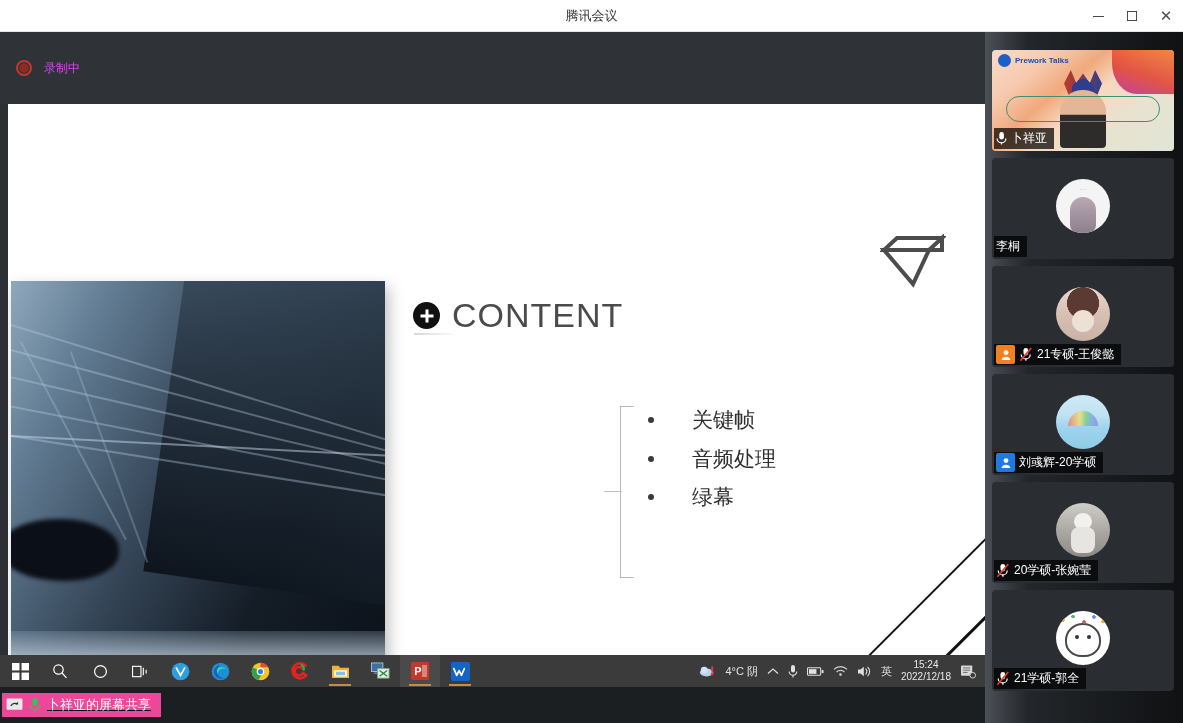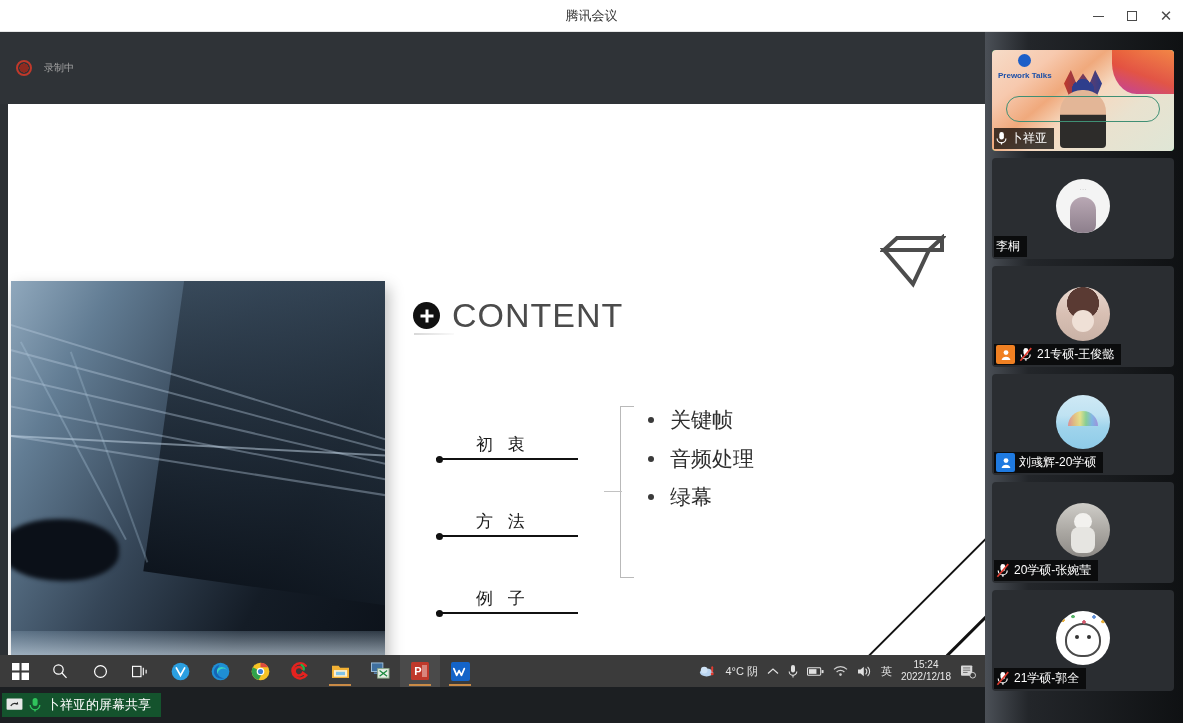--- a/index.html
+++ b/index.html
@@ -43,21 +43,21 @@
   }
   .rec-bar {
     position: absolute; left: 0; top: 0; width: 985px; height: 72px;
     background: #2f3337; display: flex; align-items: center; padding-left: 16px;
   }
   .rec-dot {
     width: 16px; height: 16px; border-radius: 50%;
     border: 2px solid #c0392b; background: radial-gradient(circle, #8e2a20 55%, transparent 56%);
     margin-right: 12px;
   }
-  .rec-text { color: #a3a3a3; font-size: 10px; }
+  .rec-text { color: #d946ef; font-size: 12px; }
 
   
   .desktop {
     position: absolute; left: 8px; top: 72px; width: 985px; height: 551px;
     background: #ffffff; overflow: hidden;
   }
   .slide { position: absolute; inset: 0; background: #fff; }
 
   .gem-logo { position: absolute; left: 872px; top: 130px; width: 66px; height: 55px; }
 
@@ -123,21 +123,21 @@
   .bracket {
     position: absolute; left: 612px; top: 302px; width: 14px; height: 172px;
     border: 1.4px solid #b9b9b9; border-right: none;
   }
   .bracket-stem {
     position: absolute; left: 596px; top: 387px; width: 18px; height: 1.4px; background: #c2c2c2;
   }
 
   
   .bullets { position: absolute; left: 640px; top: 297px; }
-  .bullet { display: flex; align-items: center; height: 38.4px; }
+  .bullet { display: flex; align-items: center; height: 38.4px; gap: 22px; }
   .bullet .bdot {
     width: 6px; height: 6px; border-radius: 50%; background: #3a3a3a; margin-right: 16px; flex: none;
   }
   .bullet .btxt { font-size: 21px; color: #2e2e2e; }
 
   .diag { position: absolute; background: #111; transform-origin: left center; }
 
   
   .taskbar {
     position: absolute; left: 0; top: 623px; width: 985px; height: 32px;
@@ -153,22 +153,23 @@
   .tray { position:absolute; right: 0; top: 0; height: 32px; display:flex; align-items:center; gap: 9px; padding-right: 8px; }
   .tray-txt { color:#e4e4e4; font-size: 11px; }
   .tray-clock { color:#e9e9e9; font-size: 10px; line-height: 12px; text-align:center; }
 
   
   .share-footer {
     position: absolute; left: 0; top: 655px; width: 985px; height: 36px; background: #1c1f22;
     display: flex; align-items: center;
   }
   .share-chip {
-    display:flex; align-items:center; gap: 6px; background:#14532d; padding: 3px 10px 3px 4px;
+    display:flex; align-items:center; gap: 6px; background:#ec4899; padding: 3px 10px 3px 4px;
     margin-left: 2px;
+    text-decoration: underline;
   }
   .share-chip .nm { color:#fff; font-size: 13px; }
 
   
   .panel {
     position: absolute; left: 985px; top: 0; width: 198px; height: 691px;
     background: linear-gradient(90deg,#4b5057 0%, #23262a 22%, #0f1113 100%);
     padding: 18px 9px 0 7px;
   }
   .tile {
@@ -241,37 +242,20 @@
             <div class="dark-blob"></div>
             <div class="water"></div>
           </div>
 
           <div class="plus-badge-underline"></div>
           <div class="slide-title">
             <div class="plus-badge"></div>
             <div class="title-text">CONTENT</div>
           </div>
 
-          <div class="col-left">
-            <div class="col-item">
-              <div class="lbl">初 衷</div>
-              <div class="rule"></div>
-              <div class="dot"></div>
-            </div>
-            <div class="col-item">
-              <div class="lbl">方 法</div>
-              <div class="rule"></div>
-              <div class="dot"></div>
-            </div>
-            <div class="col-item">
-              <div class="lbl">例 子</div>
-              <div class="rule"></div>
-              <div class="dot"></div>
-            </div>
-          </div>
 
           <div class="bracket"></div>
           <div class="bracket-stem"></div>
 
           <div class="bullets">
             <div class="bullet">
               <span class="bdot"></span>
               <span class="btxt">关键帧</span>
             </div>
             <div class="bullet">
@@ -458,21 +442,21 @@
     </div>
 
     <div class="panel">
 
       <div class="tile speaking">
         <div class="video-bg" style="background: linear-gradient(140deg,#f6dcc8 0%,#f7c9ae 22%,#f0a97c 38%,#f6d9c0 52%,#e9e2cf 70%,#dfe6d6 100%);">
           <div style="position:absolute;right:0;top:0;width:62px;height:44px;background:linear-gradient(200deg,#f2772f,#e03c2e 55%,#b8269a);opacity:.85;border-bottom-left-radius:40% 70%;"></div>
           <div style="position:absolute;left:50%;top:20px;transform:translateX(-50%);width:38px;height:34px;background:radial-gradient(circle at 50% 60%, #2e3e8c 0 40%, transparent 41%), linear-gradient(90deg,#c0392b,#2e3e8c);clip-path:polygon(0 40%,18% 0,32% 38%,50% 10%,68% 38%,82% 0,100% 40%,78% 100%,22% 100%);"></div>
           <div style="position:absolute;left:50%;top:40px;transform:translateX(-50%);width:46px;height:58px;background:linear-gradient(180deg,#e3b697 0 42%, #2d2c2a 43%);border-radius:22px 22px 4px 4px;"></div>
           <div style="position:absolute;left:14px;top:46px;width:154px;height:26px;border:1.5px solid #3f8f74;border-radius:13px;"></div>
-          <div style="position:absolute;left:6px;top:4px;display:flex;align-items:center;gap:4px;flex-direction:column;">
+          <div style="position:absolute;left:6px;top:4px;display:flex;align-items:center;gap:4px;">
             <span style="width:13px;height:13px;border-radius:50%;background:#1d5fc8;display:inline-block;"></span>
             <span style="font-size:8px;color:#1b4fa8;font-weight:bold;">Prework Talks</span>
           </div>
         </div>
         <div class="name-chip">
           <span>
             <svg width="11" height="15" viewBox="0 0 12 16">
                 <rect x="3.6" y="1" width="5" height="8" rx="2.5" fill="#fff"></rect>
                 <path d="M1.2 8 A4.8 4.8 0 0 0 10.8 8" fill="none" stroke="#fff" stroke-width="1.3"></path>
                 <line x1="6" y1="12" x2="6" y2="14.6" stroke="#fff" stroke-width="1.3"></line>

